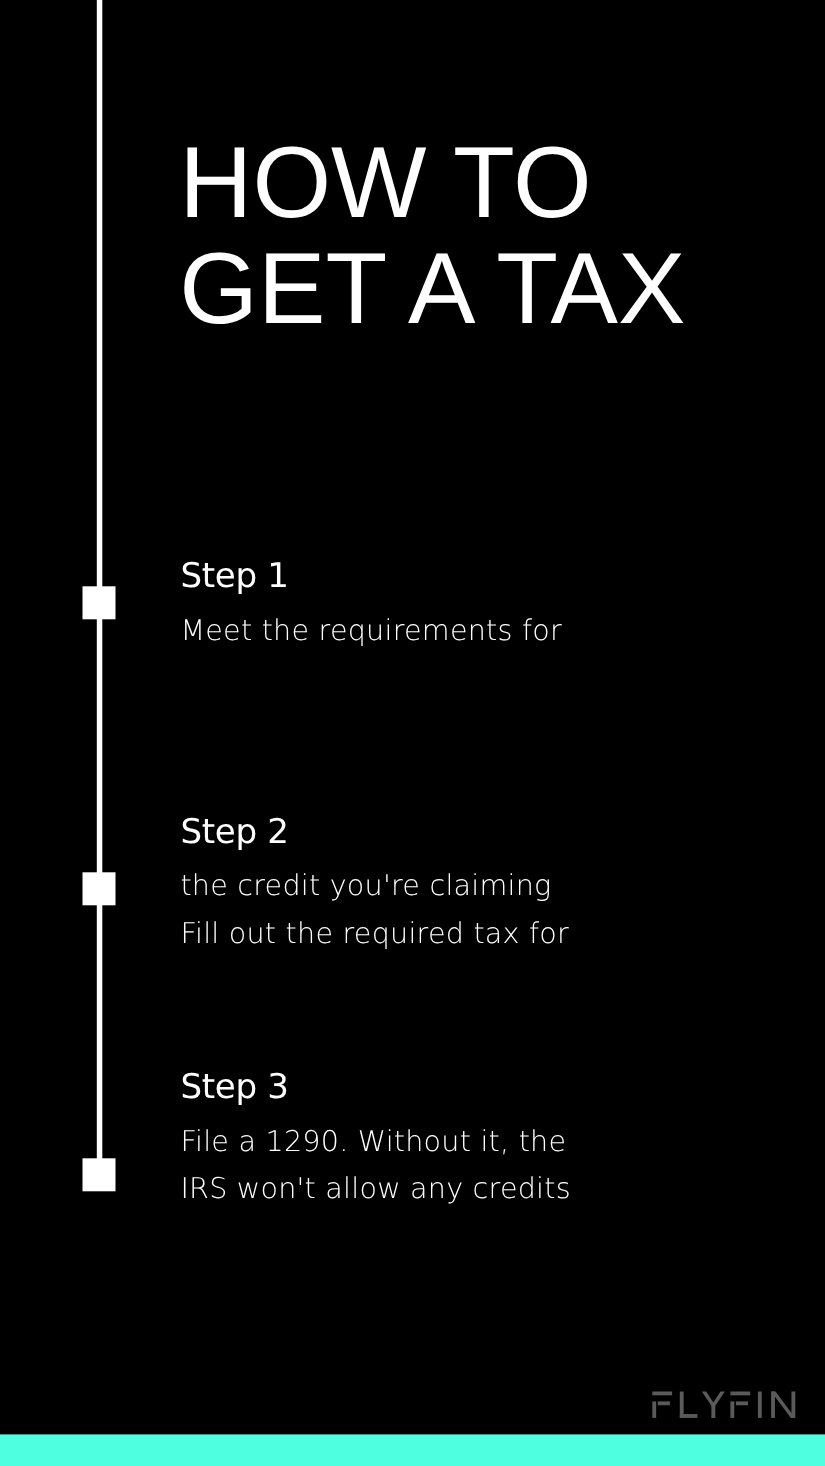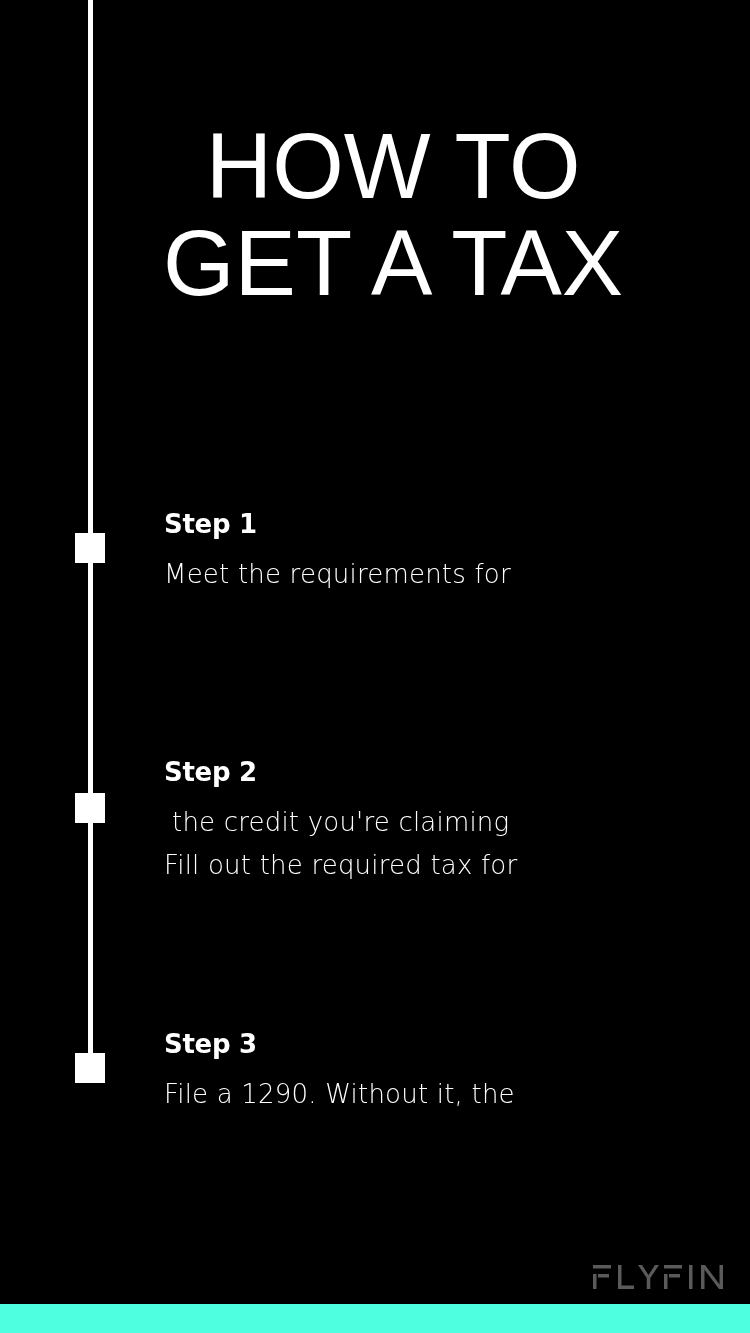--- a/index.html
+++ b/index.html
@@ -11,34 +11,34 @@
   .timeline-line {
     position: absolute; left: 88px; top: 0; width: 5px; height: 1068px;
     background: #ffffff;
   }
   .marker {
     position: absolute; left: 75px; width: 30px; height: 30px; background: #ffffff;
   }
   .title {
     position: absolute; left: 163px; top: 118px; margin: 0;
     font-family: "Liberation Sans", sans-serif; font-weight: 400;
-    font-size: 92px; line-height: 97px; letter-spacing: 0px; text-align: center;
+    font-size: 92px; line-height: 97px; letter-spacing: 0px;
   }
   .title span { display: block; }
   .step { position: absolute; left: 164px; }
   .step-heading {
-    font-family: "DejaVu Sans", sans-serif; font-weight: bold;
-    font-size: 26px; line-height: 38px; margin: 0; letter-spacing: -0.3px;
+    font-family: "DejaVu Sans", sans-serif; font-weight: normal;
+    font-size: 31px; line-height: 38px; margin: 0; letter-spacing: -0.3px;
   }
   .step-body {
     font-family: "DejaVu Sans", sans-serif; font-weight: 300;
     font-size: 26px; line-height: 43px; margin: 10px 0 0 0;
     letter-spacing: 0.2px;
   }
-  .step-body span { display: block; white-space: nowrap; text-align: center; }
+  .step-body span { display: block; white-space: nowrap; }
   .logo { position: absolute; left: 592px; top: 1264px; width: 140px; height: 26px; }
   .bottom-bar {
     position: absolute; left: 0; top: 1304px; width: 750px; height: 29px;
     background: #4effe0;
   }
 </style>
 </head>
 <body>
 
 <div class="timeline-line"></div>
@@ -51,32 +51,33 @@
   <span>GET A TAX</span>
 </h1>
 
 <div class="step" style="top:505px">
   <h2 class="step-heading">Step 1</h2>
   <p class="step-body">
     <span>Meet the requirements for</span>
   </p>
 </div>
 
-<div class="step" style="top:753px">
+<div class="step" style="top:737px">
   <h2 class="step-heading">Step 2</h2>
   <p class="step-body">
     <span>the credit you're claiming</span>
     <span>Fill out the required tax for</span>
   </p>
 </div>
 
-<div class="step" style="top:1025px">
+<div class="step" style="top:969px">
   <h2 class="step-heading">Step 3</h2>
   <p class="step-body">
     <span>File a 1290. Without it, the</span>
+    <span>IRS won't allow any credits</span>
   </p>
 </div>
 
 <svg class="logo" viewBox="0 0 140 26" aria-label="FLYFIN">
   <g fill="#5a5a5a">
 
     <rect x="1" y="1" width="18" height="3.5"></rect>
     <rect x="1" y="10" width="3.5" height="15"></rect>
     <rect x="6" y="10" width="11" height="3.5"></rect>
 

